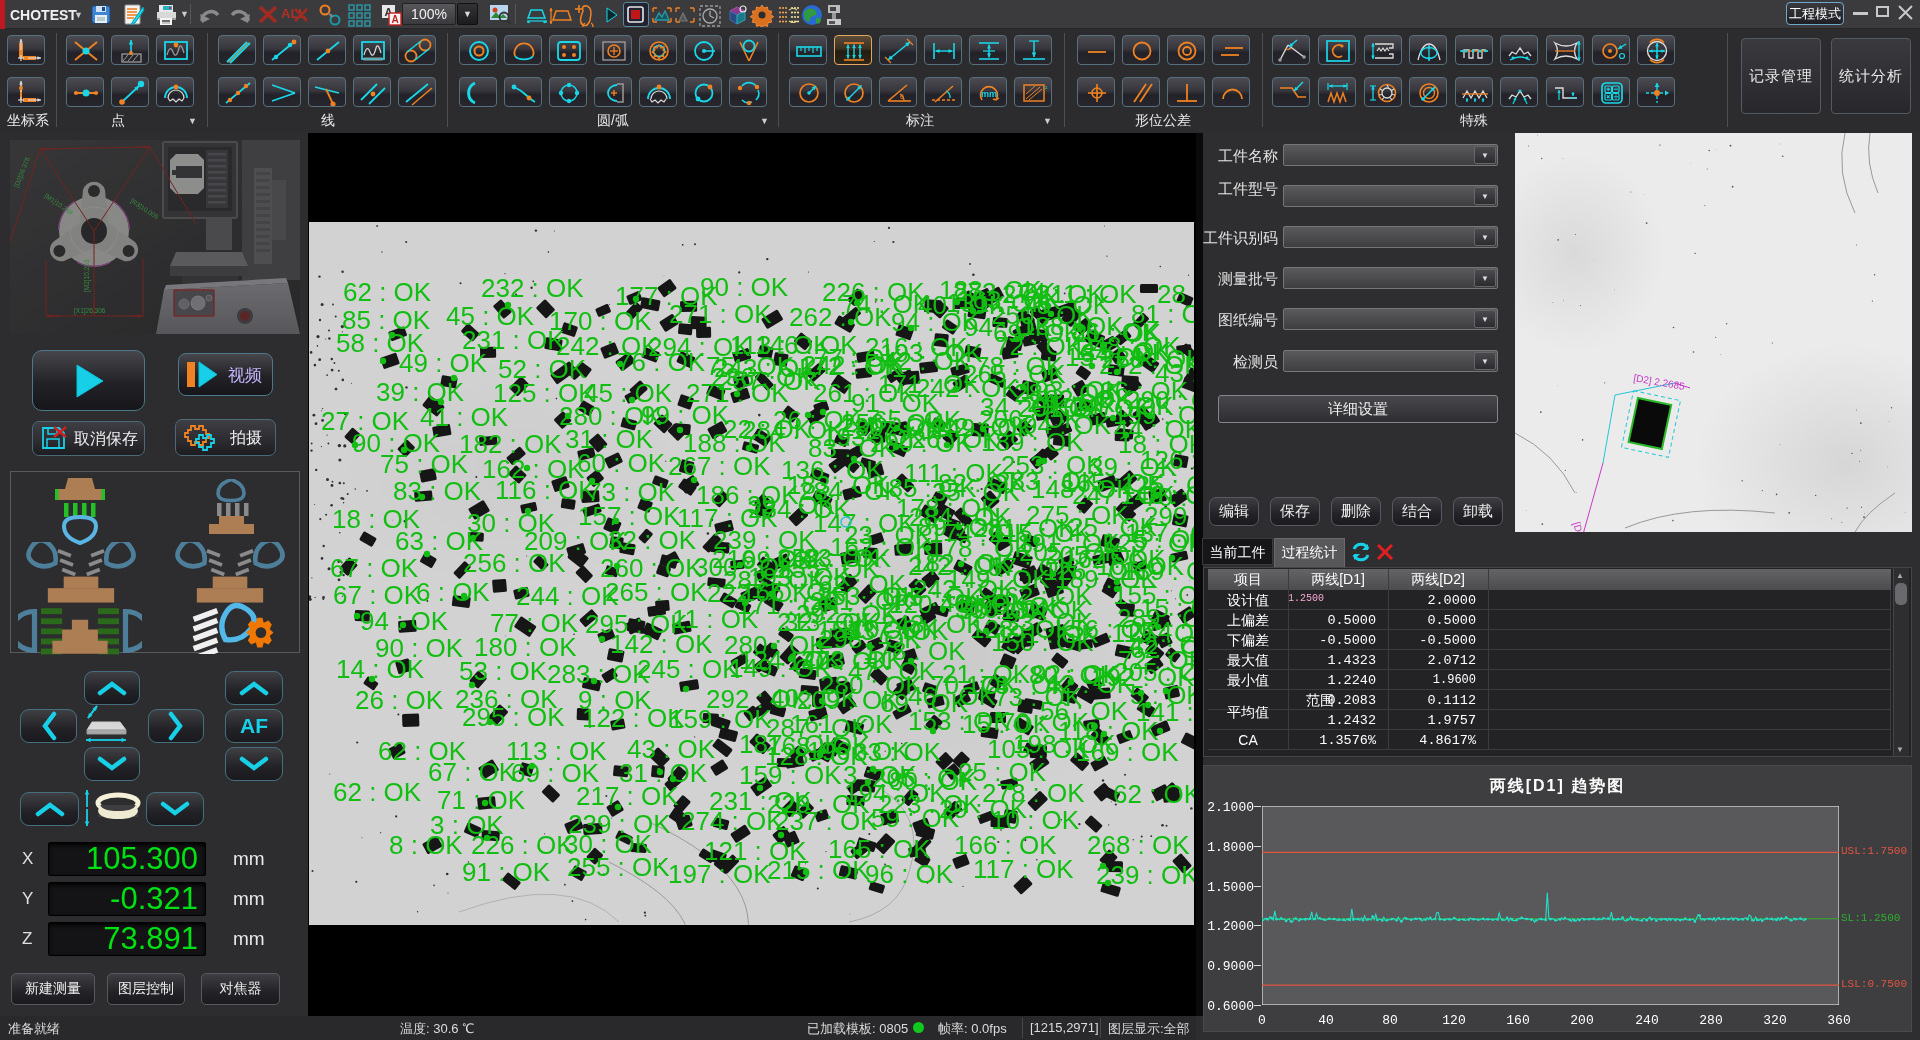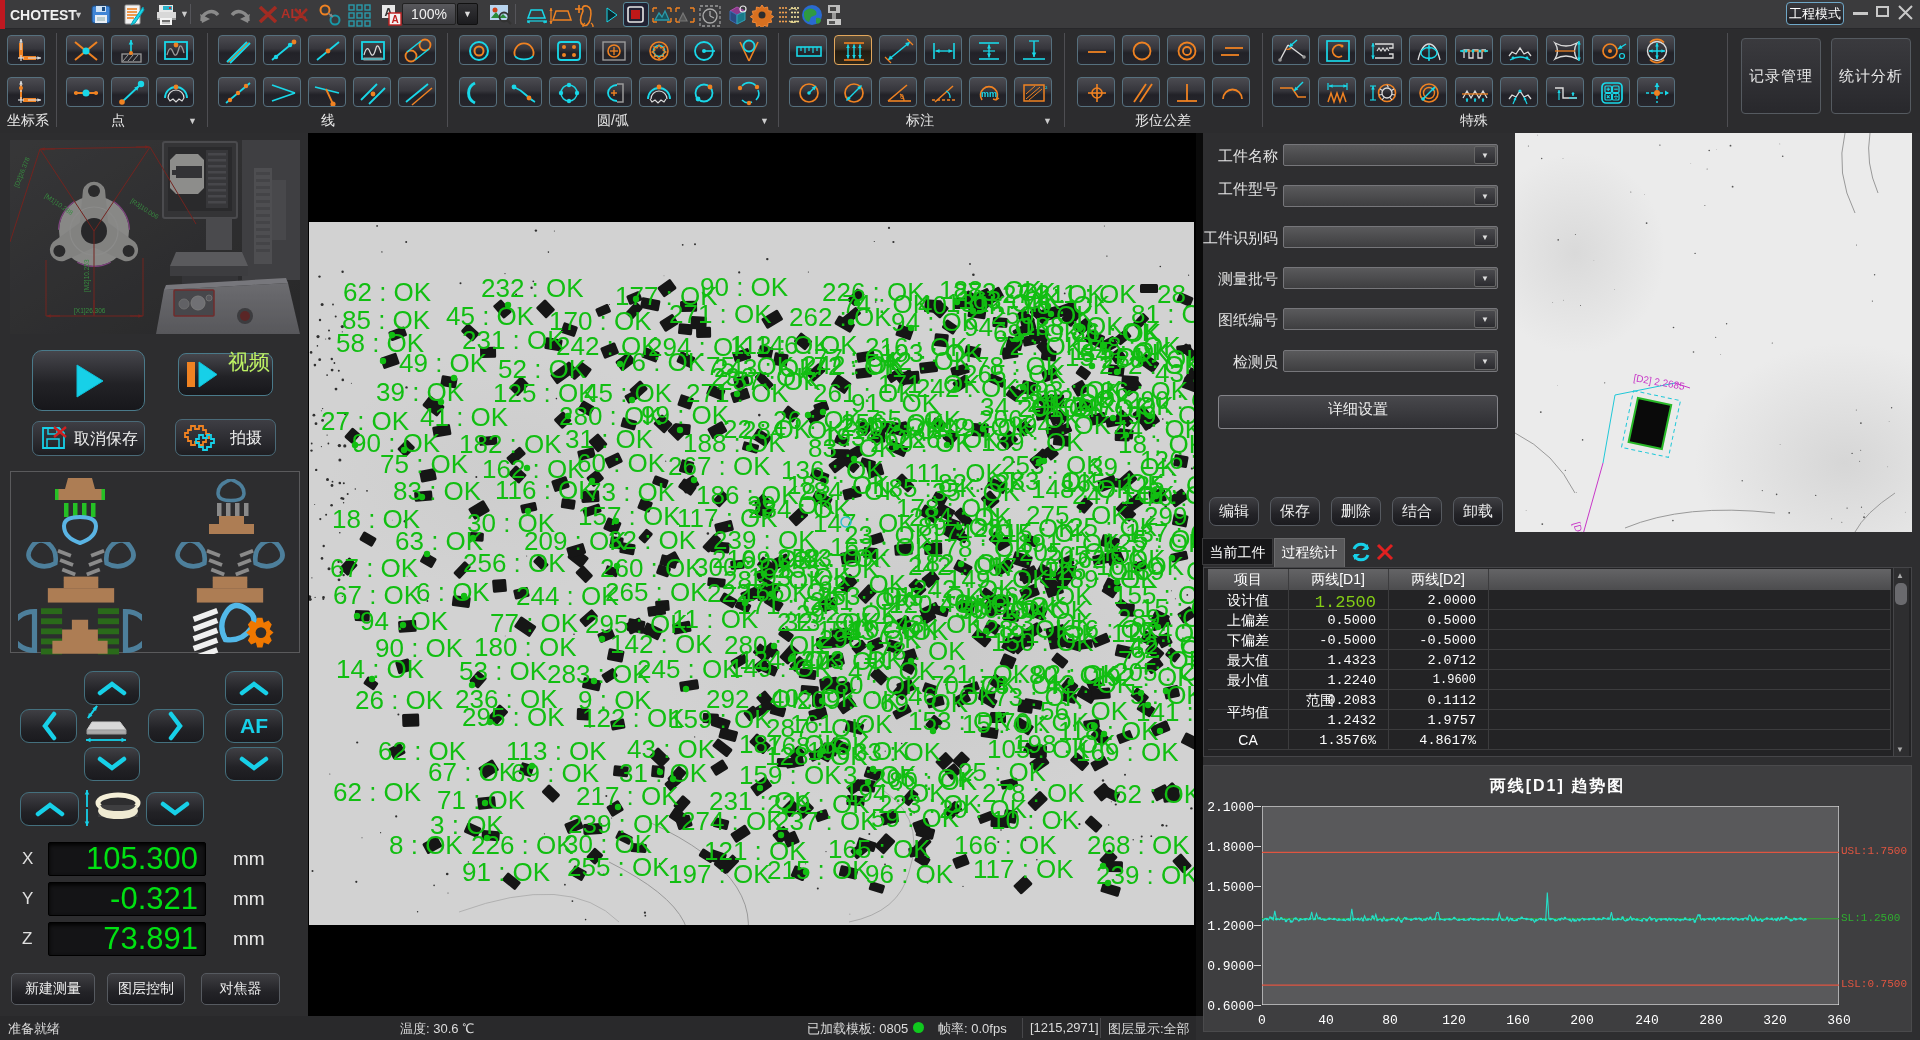--- a/index.html
+++ b/index.html
@@ -787,21 +787,21 @@
   </svg>
 <div class="abs" style="left:32px;top:350px;width:113px;height:61px;border:1px solid #4a7a8a;border-radius:10px;background:linear-gradient(#46464c,#222226 55%,#17171b)"></div>
 <svg class="abs" style="left:75px;top:364px" width="30" height="34">
     <path d="M2,1 L28,17 L2,33 Z" stroke="#0cc0d8" stroke-width="1" fill="#17d0e8"></path>
   </svg>
 <div class="abs" style="left:178px;top:353px;width:95px;height:43px;border:1px solid #4a7a8a;border-radius:8px;background:linear-gradient(#46464c,#222226 55%,#17171b)"></div>
 <svg class="abs" style="left:186px;top:361px" width="32" height="27">
     <rect x="1" y="1" width="8" height="25" rx="0" fill="#ef8222"></rect>
     <path d="M13,1 L31,13.5 L13,26 Z" stroke="#0cc0d8" stroke-width="1" fill="#17d0e8"></path>
   </svg>
-<div class="abs" style="left:228px;top:348px;font-size:21px;color:#bef264">视频</div>
+<div class="abs" style="left:228px;top:364px;font-size:17px;color:#c4b5fd">视频</div>
 <div class="abs" style="left:32px;top:421px;width:113px;height:35px;border:1px solid #4a6a78;border-radius:7px;background:linear-gradient(#3e3e44,#1e1e22)"></div>
 <svg class="abs" style="left:40px;top:425px" width="28" height="27">
     <path d="M3,3 h16 l5,5 v15 h-21 Z" stroke="#17d0e8" stroke-width="1.8" fill="none"></path>
     <rect x="8" y="3" width="9" height="6" rx="0" fill="none" stroke="#17d0e8" stroke-width="1.5"></rect>
     <rect x="7" y="14" width="12" height="9" rx="0" fill="none" stroke="#17d0e8" stroke-width="1.5"></rect>
     <path d="M14,2 L26,12 M26,2 L14,12" stroke="#d02020" stroke-width="2.4" fill="none"></path>
   </svg>
 <div class="abs" style="left:74px;top:429px;font-size:16px;color:#f0f0f0">取消保存</div>
 <div class="abs" style="left:175px;top:419px;width:101px;height:37px;border:1px solid #4a6a78;border-radius:7px;background:linear-gradient(#3e3e44,#1e1e22)"></div>
 <svg class="abs" style="left:183px;top:423px" width="32" height="30">
@@ -2163,21 +2163,21 @@
     <div class="ddbtn">▼</div>
   </div>
 <div class="ddlabel" style="left:1188px;top:311px">图纸编号</div>
 <div class="ddbox" style="left:1283px;top:308px">
     <div class="ddbtn">▼</div>
   </div>
 <div class="ddlabel" style="left:1188px;top:353px">检测员</div>
 <div class="ddbox" style="left:1283px;top:350px">
     <div class="ddbtn">▼</div>
   </div>
-<div class="abs" style="left:1218px;top:395px;width:280px;height:34px;border:1px solid #85858a;border-radius:3px;background:linear-gradient(#48484c,#2e2e32);color:#eee;font-size:15px;text-align:center;line-height:26px">详细设置</div>
+<div class="abs" style="left:1218px;top:395px;width:280px;height:28px;border:1px solid #85858a;border-radius:3px;background:linear-gradient(#48484c,#2e2e32);color:#eee;font-size:15px;text-align:center;line-height:26px">详细设置</div>
 <div class="rbtn" style="left:1209px;top:497px">编辑</div>
 <div class="rbtn" style="left:1270px;top:497px">保存</div>
 <div class="rbtn" style="left:1331px;top:497px">删除</div>
 <div class="rbtn" style="left:1392px;top:497px">结合</div>
 <div class="rbtn" style="left:1453px;top:497px">卸载</div>
 <svg class="abs" style="left:1515px;top:133px" width="397" height="399">
     <rect x="0" y="0" width="397" height="399" rx="0" fill="#ebebeb"></rect>
     <defs>
       <radialGradient id="wg1">
         <stop offset="0" stop-color="#c8c8c8"></stop>
@@ -2274,21 +2274,21 @@
     <path d="M2,2 L16,16 M16,2 L2,16" stroke="#e02020" stroke-width="3" fill="none"></path>
   </svg>
 <div class="abs" style="left:1203px;top:567px;width:709px;height:190px;background:#232325;border:1px solid #454548"></div>
 <div class="abs" style="left:1208px;top:569px;width:683px;height:21px;background:linear-gradient(#646466,#4c4c4e)"></div>
 <div class="abs mono" style="left:1208px;top:571px;width:80px;font-size:14px;color:#fff;text-align:center;font-family:&quot;Liberation Sans&quot;,sans-serif">项目</div>
 <div class="abs mono" style="left:1288px;top:571px;width:100px;font-size:14px;color:#fff;text-align:center;font-family:&quot;Liberation Sans&quot;,sans-serif">两线[D1]</div>
 <div class="abs mono" style="left:1388px;top:571px;width:100px;font-size:14px;color:#fff;text-align:center;font-family:&quot;Liberation Sans&quot;,sans-serif">两线[D2]</div>
 <div class="abs mono" style="left:1488px;top:571px;width:403px;font-size:14px;color:#fff;text-align:center;font-family:&quot;Liberation Sans&quot;,sans-serif"></div>
 <div class="abs" style="left:1208px;top:590px;width:683px;height:20px;border-bottom:1px solid #3c3c3e;border-right:1px solid #3c3c3e"></div>
 <div class="abs" style="left:1208px;top:592px;width:80px;font-size:14px;color:#fff;text-align:center">设计值</div>
-<div class="abs mono" style="left:1288px;top:593px;width:88px;font-size:17px;color:#84cc16;text-align:right">1.2500</div>
+<div class="abs mono" style="left:1288px;top:593px;width:88px;font-size:10px;color:#f9a8d4;">1.2500</div>
 <div class="abs mono" style="left:1388px;top:593px;width:88px;font-size:13.5px;color:#fff;text-align:right">2.0000</div>
 <div class="abs" style="left:1208px;top:610px;width:683px;height:20px;border-bottom:1px solid #3c3c3e;border-right:1px solid #3c3c3e"></div>
 <div class="abs" style="left:1208px;top:612px;width:80px;font-size:14px;color:#fff;text-align:center">上偏差</div>
 <div class="abs mono" style="left:1288px;top:613px;width:88px;font-size:13.5px;color:#fff;text-align:right">0.5000</div>
 <div class="abs mono" style="left:1388px;top:613px;width:88px;font-size:13.5px;color:#fff;text-align:right">0.5000</div>
 <div class="abs" style="left:1208px;top:630px;width:683px;height:20px;border-bottom:1px solid #3c3c3e;border-right:1px solid #3c3c3e"></div>
 <div class="abs" style="left:1208px;top:632px;width:80px;font-size:14px;color:#fff;text-align:center">下偏差</div>
 <div class="abs mono" style="left:1288px;top:633px;width:88px;font-size:13.5px;color:#fff;text-align:right">-0.5000</div>
 <div class="abs mono" style="left:1388px;top:633px;width:88px;font-size:13.5px;color:#fff;text-align:right">-0.5000</div>
 <div class="abs" style="left:1208px;top:650px;width:683px;height:20px;border-bottom:1px solid #3c3c3e;border-right:1px solid #3c3c3e"></div>

